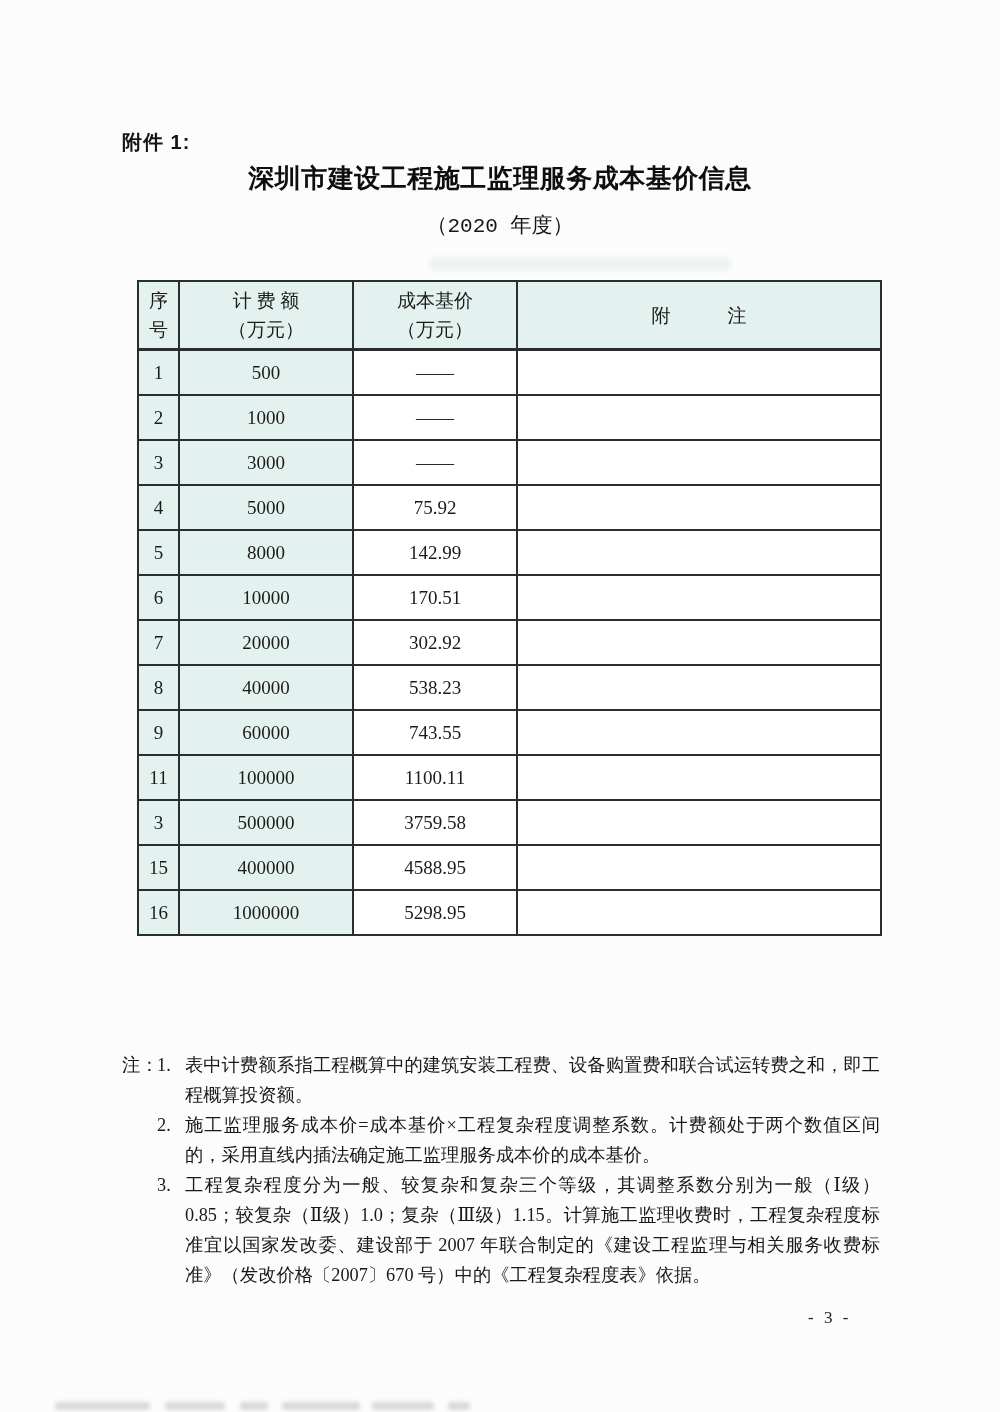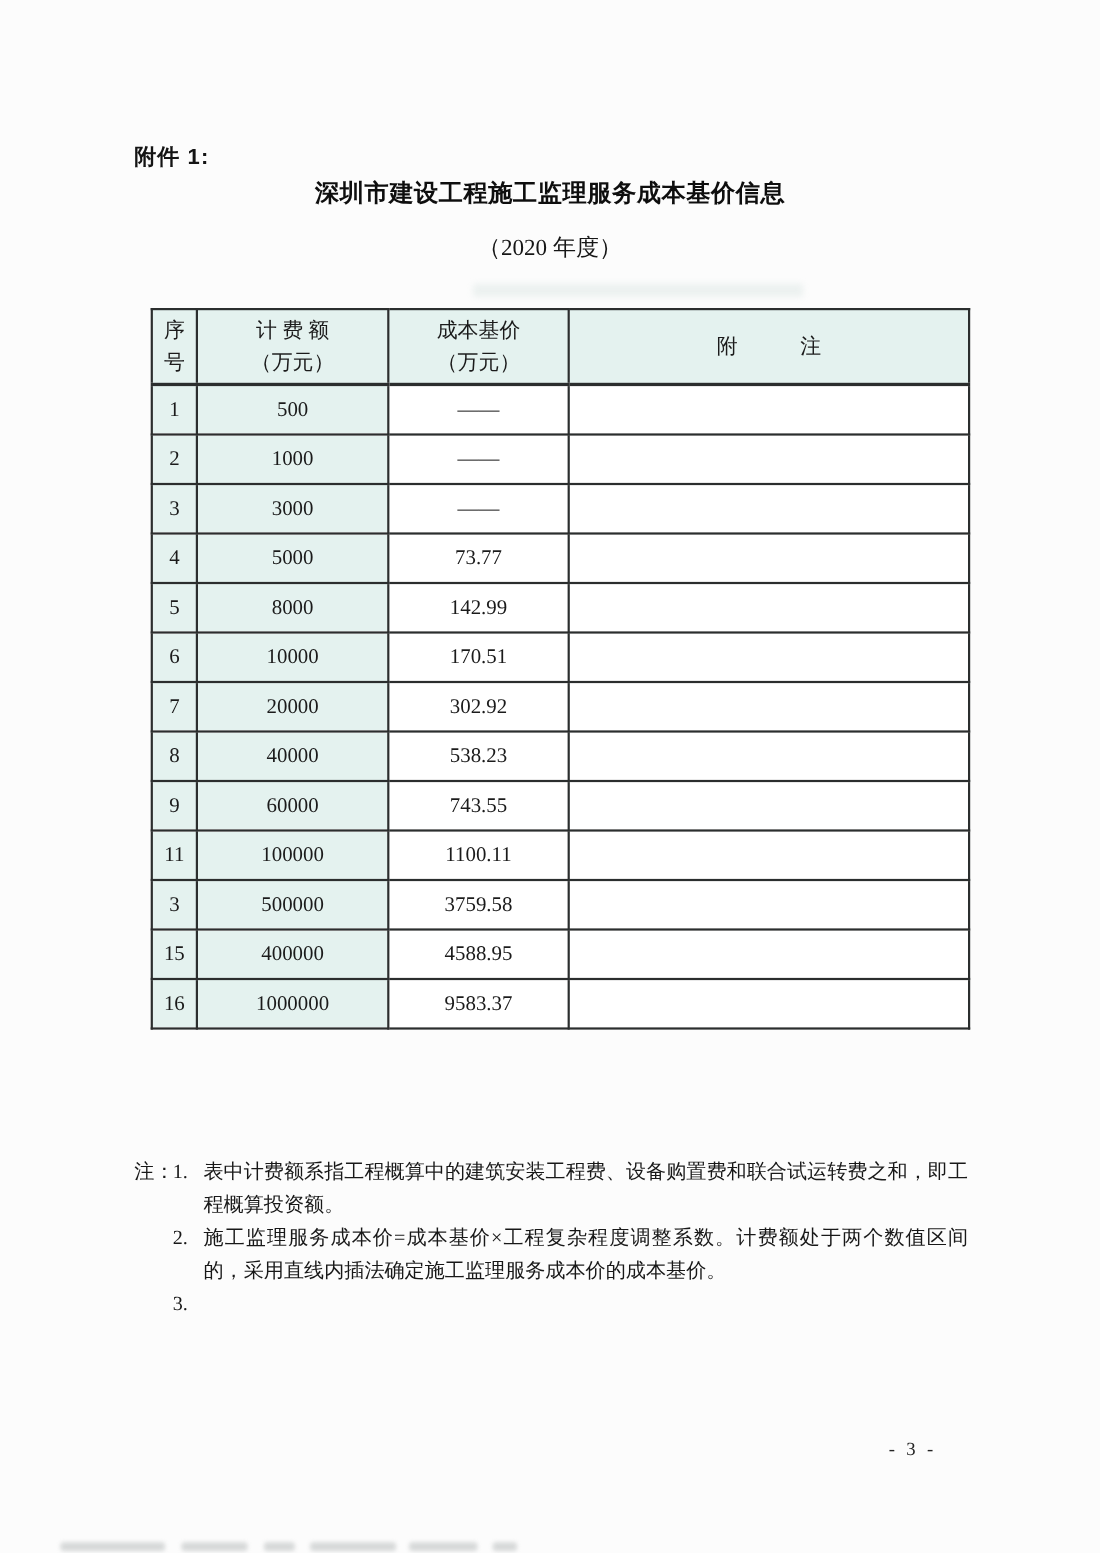--- a/index.html
+++ b/index.html
@@ -20,27 +20,27 @@
   }
   .attachment-label{
     position:absolute;left:122px;top:129px;
     font-family:"Liberation Sans","DejaVu Sans",sans-serif;
     font-size:20px;font-weight:600;color:#141414;
     letter-spacing:1px;
   }
   .doc-title{
     position:absolute;left:0;right:0;top:161px;
     text-align:center;
-    font-size:22px;font-weight:700;color:#0e0e0e;
+    font-size:26px;font-weight:700;color:#0e0e0e;
     letter-spacing:0.5px;
   }
   .doc-subtitle{
     position:absolute;left:0;right:0;top:211px;
     text-align:center;
-    font-size:21px;color:#161616;
+    font-size:21px;color:#161616;font-family:Liberation Mono, monospace;
   }
   table.price-table{
     position:absolute;left:137px;top:280px;
     width:743px;
     border-collapse:collapse;table-layout:fixed;
     font-size:19px;color:var(--ink);
   }
   .price-table td{
     border:2px solid var(--border);
     text-align:center;vertical-align:middle;
@@ -142,21 +142,21 @@
         </tr>
         <tr>
           <td class="c-no">3</td>
           <td class="c-fee">3000</td>
           <td class="c-base">——</td>
           <td class="c-note"></td>
         </tr>
         <tr>
           <td class="c-no">4</td>
           <td class="c-fee">5000</td>
-          <td class="c-base">73.77</td>
+          <td class="c-base">75.92</td>
           <td class="c-note"></td>
         </tr>
         <tr>
           <td class="c-no">5</td>
           <td class="c-fee">8000</td>
           <td class="c-base">142.99</td>
           <td class="c-note"></td>
         </tr>
         <tr>
           <td class="c-no">6</td>
@@ -196,30 +196,30 @@
         </tr>
         <tr>
           <td class="c-no">15</td>
           <td class="c-fee">400000</td>
           <td class="c-base">4588.95</td>
           <td class="c-note"></td>
         </tr>
         <tr>
           <td class="c-no">16</td>
           <td class="c-fee">1000000</td>
-          <td class="c-base">9583.37</td>
+          <td class="c-base">5298.95</td>
           <td class="c-note"></td>
         </tr>
       </tbody>
   </table>
 
   <div class="note-block" id="note-block">
       <div class="note-item"><span class="note-label">注：</span><span class="note-num">1.</span><span class="note-text">表中计费额系指工程概算中的建筑安装工程费、设备购置费和联合试运转费之和，即工程概算投资额。</span></div>
       <div class="note-item"><span class="note-num">2.</span><span class="note-text">施工监理服务成本价=成本基价×工程复杂程度调整系数。计费额处于两个数值区间的，采用直线内插法确定施工监理服务成本价的成本基价。</span></div>
-      <div class="note-item"><span class="note-num">3.</span></div>
+      <div class="note-item"><span class="note-num">3.</span><span class="note-text">工程复杂程度分为一般、较复杂和复杂三个等级，其调整系数分别为一般（Ⅰ级）0.85；较复杂（Ⅱ级）1.0；复杂（Ⅲ级）1.15。计算施工监理收费时，工程复杂程度标准宜以国家发改委、建设部于 2007 年联合制定的《建设工程监理与相关服务收费标准》（发改价格〔2007〕670 号）中的《工程复杂程度表》依据。</span></div>
     </div>
 
   <div class="page-number">- 3 -</div>
 
   <div class="ghost"></div>
   <div class="scan-smudge s1"></div>
   <div class="scan-smudge s2"></div>
   <div class="scan-smudge s3"></div>
   <div class="scan-smudge s4"></div>
   <div class="scan-smudge s5"></div>

